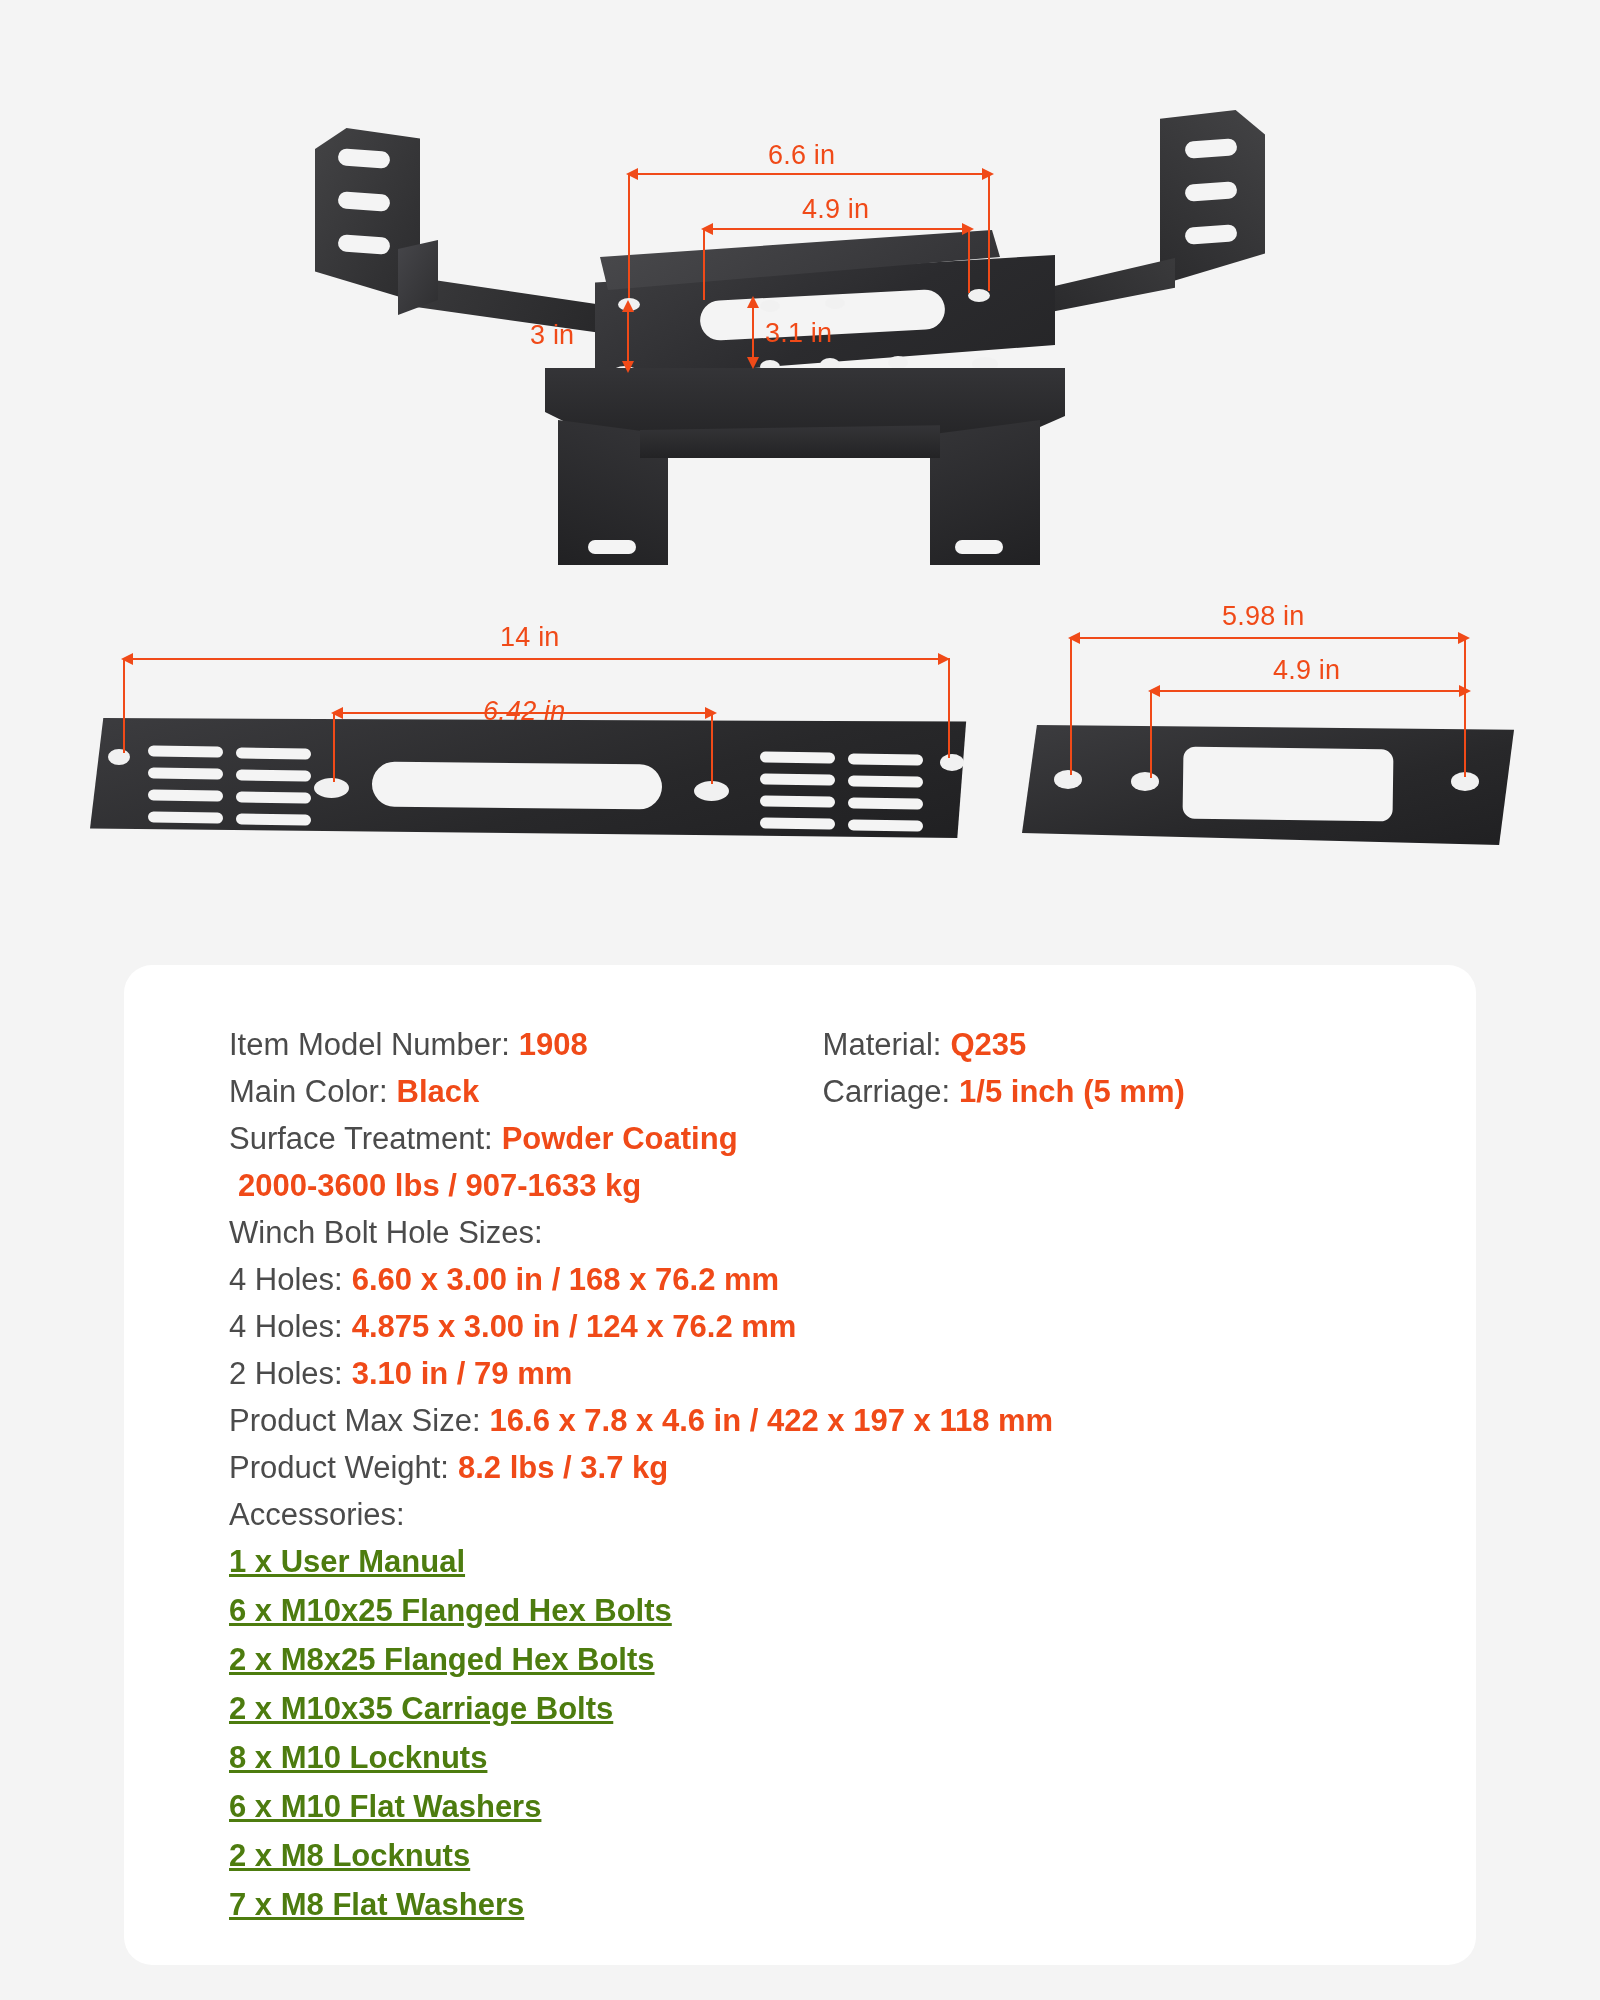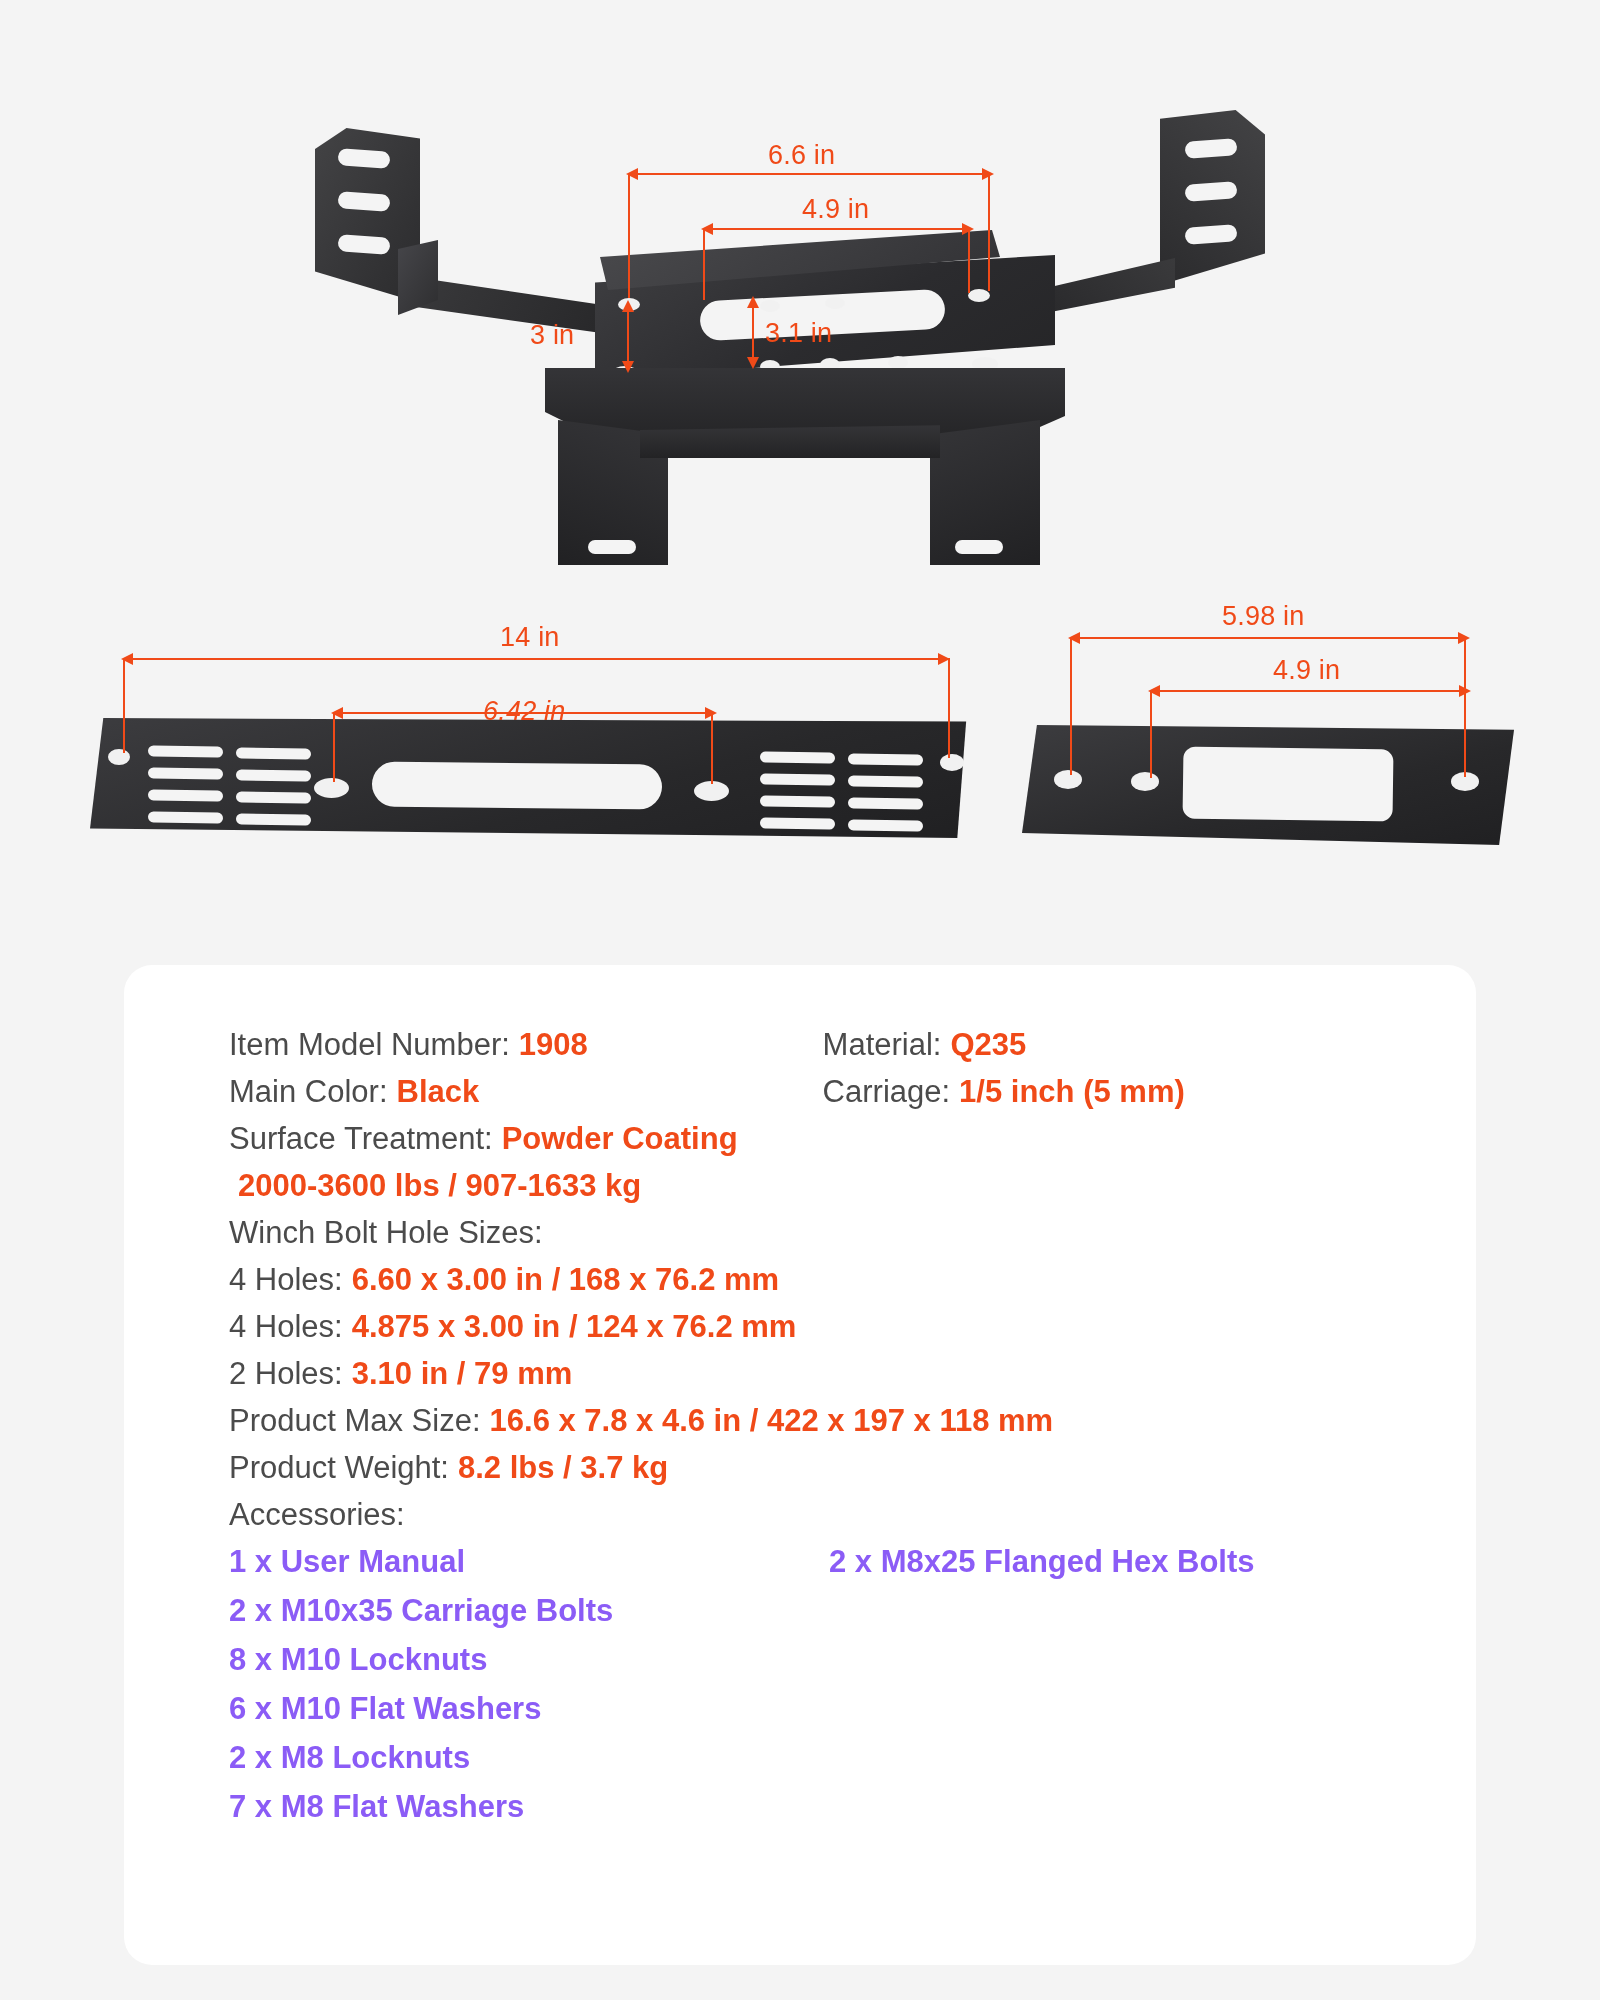--- a/index.html
+++ b/index.html
@@ -123,26 +123,27 @@
   }
   .col-left { width: 600px; }
   .col-right { width: 620px; }
 
   .acc-grid {
     display: flex;
     flex-wrap: wrap;
     margin-top: 8px;
   }
   .acc-item {
-    color: #8b5cf6;
+    color: #4d7c0f;
     font-size: 31px;
     font-weight: 700;
     width: 600px;
     margin-bottom: 13px;
     white-space: nowrap;
+    text-decoration: underline;
   }
   .acc-item.right { width: 620px; }
 </style>
 </head>
 <body>
 
 <div class="page">
 
   <div class="diagram">
 
@@ -367,20 +368,21 @@
         <span class="lbl">Product Weight:</span>
         <span class="val">8.2 lbs / 3.7 kg</span>
       </div>
 
       <div class="row">
         <span class="lbl">Accessories:</span>
       </div>
 
       <div class="acc-grid">
         <div class="acc-item">1 x User Manual</div>
+        <div class="acc-item right">6 x M10x25 Flanged Hex Bolts</div>
         <div class="acc-item">2 x M8x25 Flanged Hex Bolts</div>
         <div class="acc-item right">2 x M10x35 Carriage Bolts</div>
         <div class="acc-item">8 x M10 Locknuts</div>
         <div class="acc-item right">6 x M10 Flat Washers</div>
         <div class="acc-item">2 x M8 Locknuts</div>
         <div class="acc-item right">7 x M8 Flat Washers</div>
       </div>
 
     </div>
   </div>

